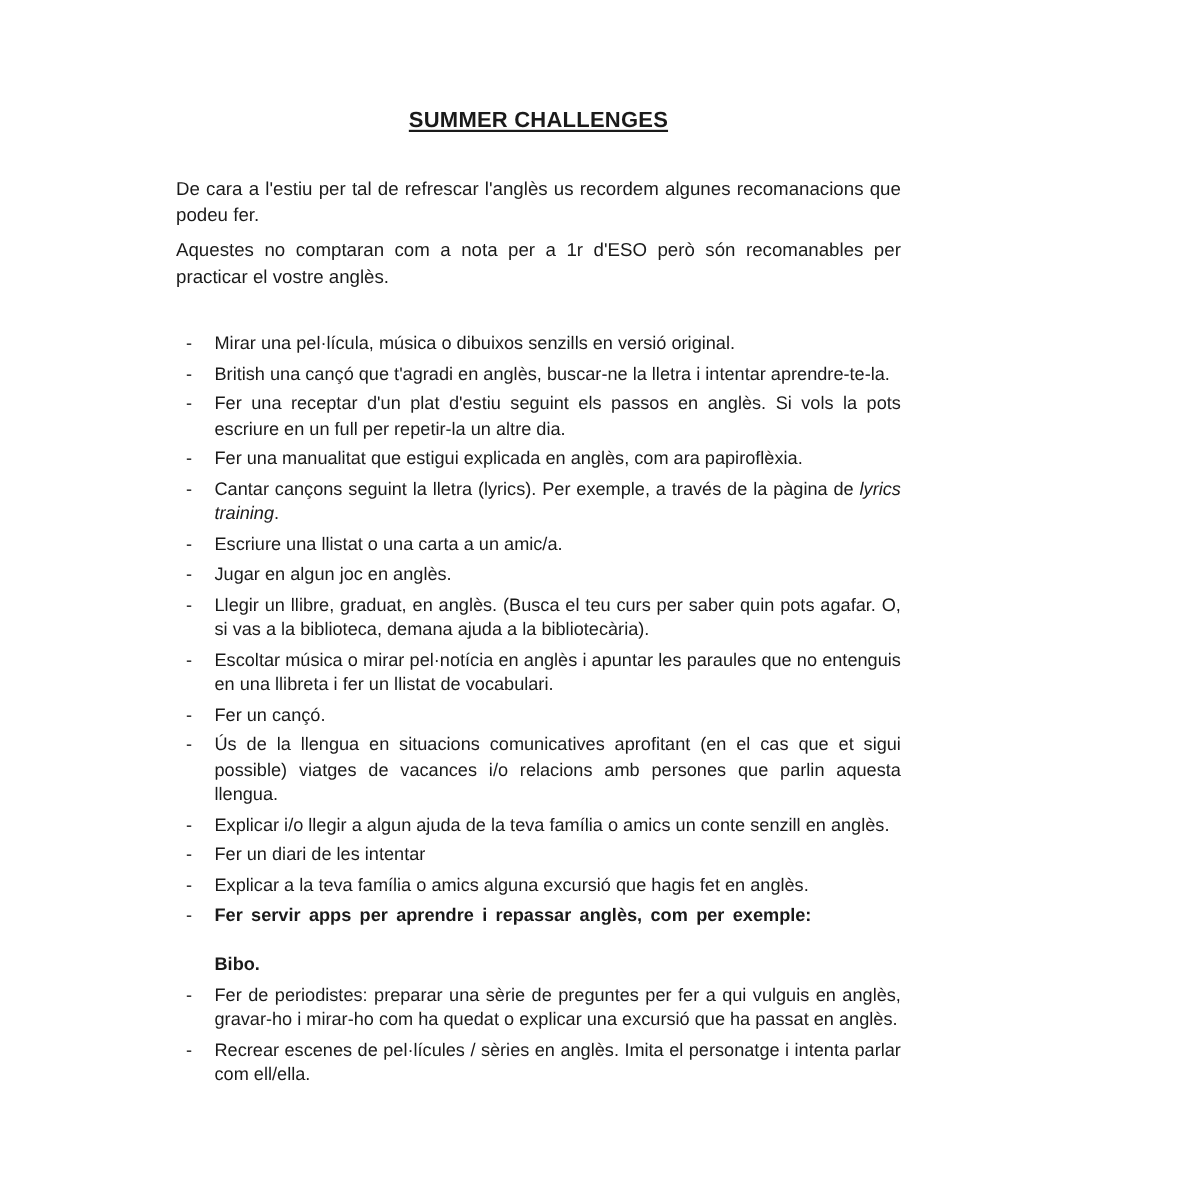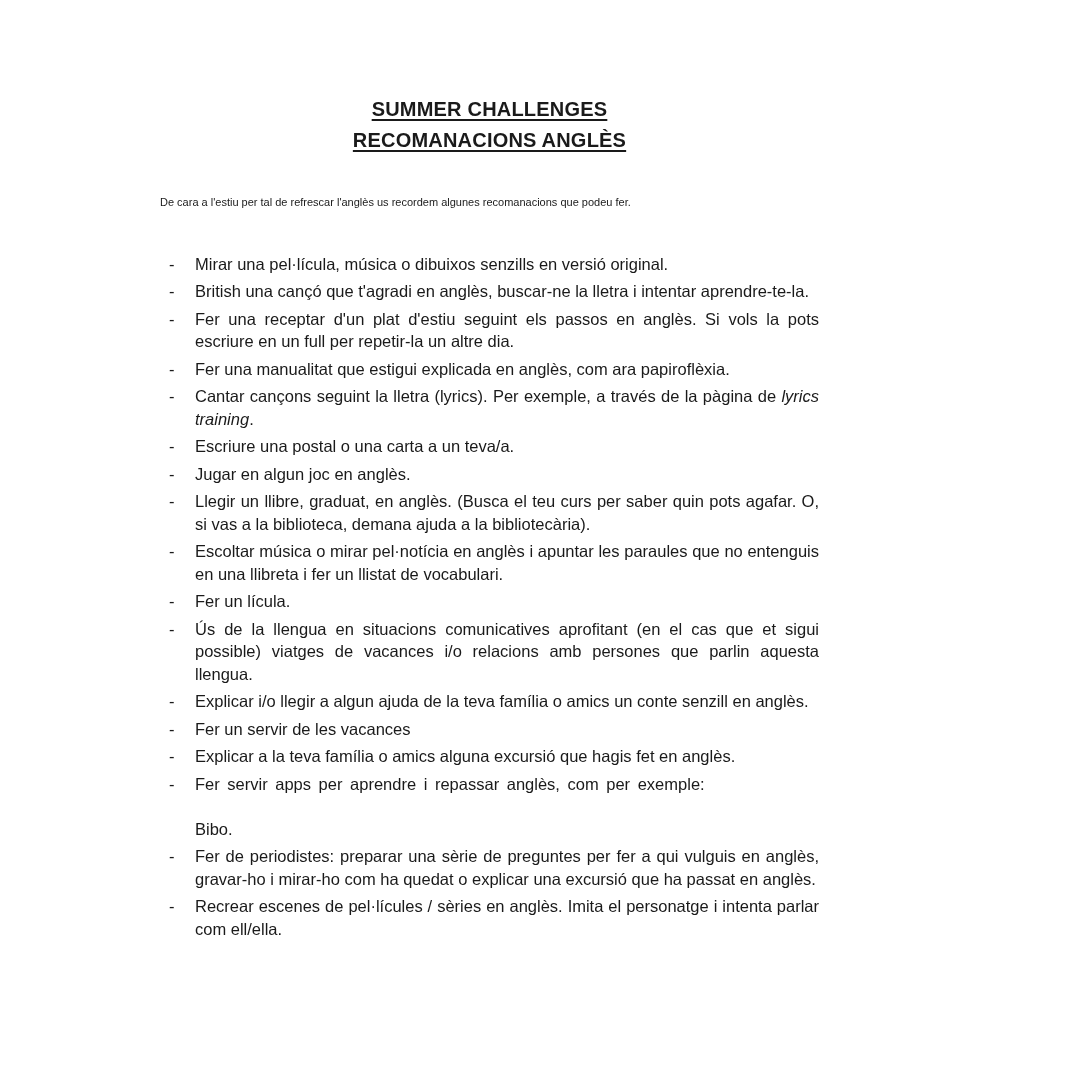--- a/index.html
+++ b/index.html
@@ -33,21 +33,21 @@
   }
   .titles .tline span {
     text-decoration: underline;
     text-underline-offset: 3px;
   }
   .intro {
     margin-bottom: 38px;
   }
   .intro p {
     margin: 0 0 9px 0;
-    font-size: 11px;
+    font-size: 17px;
     line-height: 23.5px;
     text-align: justify;
   }
   .rec-list {
     margin: 0;
     padding: 0;
   }
   .list-item {
     display: flex;
     margin-bottom: 5px;
@@ -60,41 +60,40 @@
     line-height: 22.5px;
   }
   .item-text {
     flex: 1;
     font-size: 16.5px;
     line-height: 22.5px;
     text-align: justify;
   }
   .item-text.wide {
     word-spacing: 3px;
+    font-weight: bold;
   }
   .item-text em {
     font-style: italic;
   }
 </style>
 </head>
 <body>
 
 <div class="page">
 
   <div class="titles">
     <div class="tline">
       <span>SUMMER CHALLENGES</span>
     </div>
-    <div class="tline">
-      <span>RECOMANACIONS ANGLÈS</span>
-    </div>
   </div>
 
   <div class="intro">
     <p>De cara a l'estiu per tal de refrescar l'anglès us recordem algunes recomanacions que podeu fer.</p>
+    <p>Aquestes no comptaran com a nota per a 1r d'ESO però són recomanables per practicar el vostre anglès.</p>
   </div>
 
   <div class="rec-list" id="rec-list">
       <div class="list-item">
         <span class="bullet">-</span>
         <span class="item-text"><span>Mirar una pel·lícula, música o dibuixos senzills en versió original.</span></span>
       </div>
       <div class="list-item">
         <span class="bullet">-</span>
         <span class="item-text"><span>British una cançó que t'agradi en anglès, buscar-ne la lletra i intentar aprendre-te-la.</span></span>
@@ -106,49 +105,49 @@
       <div class="list-item">
         <span class="bullet">-</span>
         <span class="item-text"><span>Fer una manualitat que estigui explicada en anglès, com ara papiroflèxia.</span></span>
       </div>
       <div class="list-item">
         <span class="bullet">-</span>
         <span class="item-text"><span>Cantar cançons seguint la lletra (lyrics). Per exemple, a través de la pàgina de </span><em>lyrics training</em><span>.</span></span>
       </div>
       <div class="list-item">
         <span class="bullet">-</span>
-        <span class="item-text"><span>Escriure una postal o una carta a un teva/a.</span></span>
+        <span class="item-text"><span>Escriure una llistat o una carta a un amic/a.</span></span>
       </div>
       <div class="list-item">
         <span class="bullet">-</span>
         <span class="item-text"><span>Jugar en algun joc en anglès.</span></span>
       </div>
       <div class="list-item">
         <span class="bullet">-</span>
         <span class="item-text"><span>Llegir un llibre, graduat, en anglès. (Busca el teu curs per saber quin pots agafar. O, si vas a la biblioteca, demana ajuda a la bibliotecària).</span></span>
       </div>
       <div class="list-item">
         <span class="bullet">-</span>
         <span class="item-text"><span>Escoltar música o mirar pel·notícia en anglès i apuntar les paraules que no entenguis en una llibreta i fer un llistat de vocabulari.</span></span>
       </div>
       <div class="list-item">
         <span class="bullet">-</span>
-        <span class="item-text"><span>Fer un lícula.</span></span>
+        <span class="item-text"><span>Fer un cançó.</span></span>
       </div>
       <div class="list-item">
         <span class="bullet">-</span>
         <span class="item-text"><span>Ús de la llengua en situacions comunicatives aprofitant (en el cas que et sigui possible) viatges de vacances i/o relacions amb persones que parlin aquesta llengua.</span></span>
       </div>
       <div class="list-item">
         <span class="bullet">-</span>
         <span class="item-text"><span>Explicar i/o llegir a algun ajuda de la teva família o amics un conte senzill en anglès.</span></span>
       </div>
       <div class="list-item">
         <span class="bullet">-</span>
-        <span class="item-text"><span>Fer un servir de les vacances</span></span>
+        <span class="item-text"><span>Fer un diari de les intentar</span></span>
       </div>
       <div class="list-item">
         <span class="bullet">-</span>
         <span class="item-text"><span>Explicar a la teva família o amics alguna excursió que hagis fet en anglès.</span></span>
       </div>
       <div class="list-item">
         <span class="bullet">-</span>
         <span class="item-text wide"><span>Fer servir apps per aprendre i repassar anglès, com per exemple:</span><br><br><span>Bibo.</span></span>
       </div>
       <div class="list-item">

